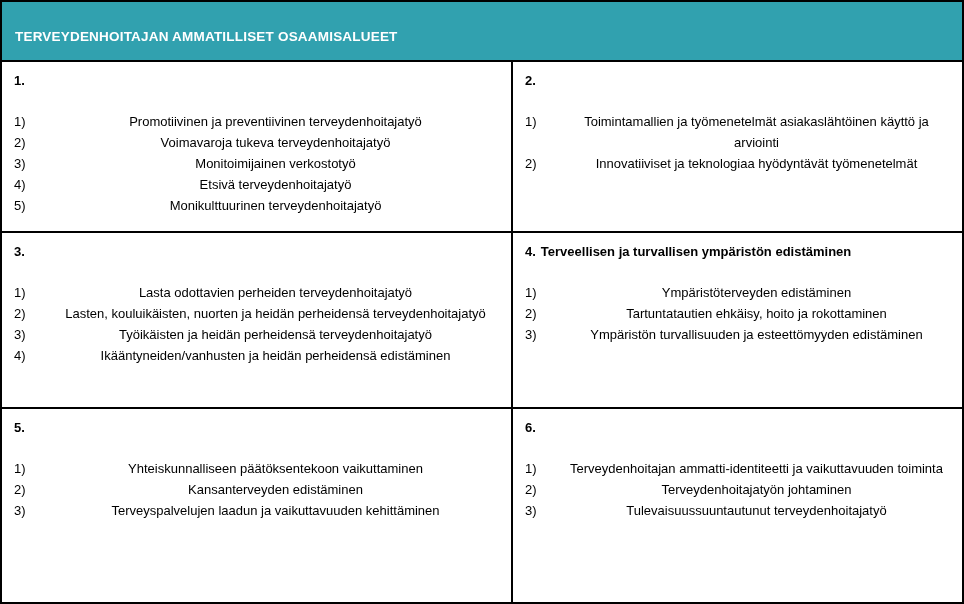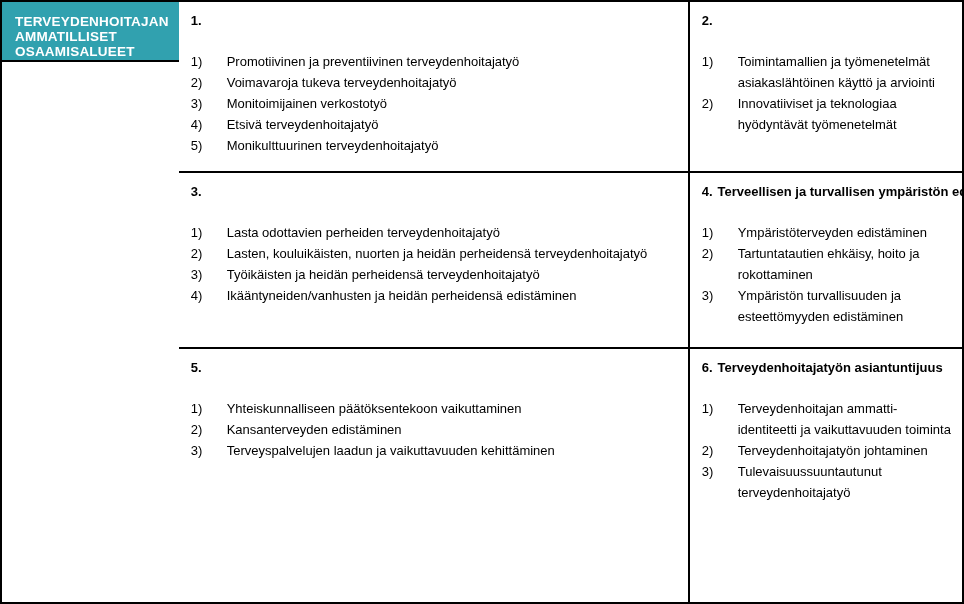--- a/index.html
+++ b/index.html
@@ -15,20 +15,21 @@
     font-family: "Liberation Sans", sans-serif;
     color: #000000;
     background: #ffffff;
   }
 
   .table {
     width: 964px;
     height: 604px;
     border: 2px solid #000000;
     display: flex;
+    flex-direction: column;
   }
 
   .table-header {
     height: 60px;
     flex: 0 0 60px;
     background: #31A1AF;
     border-bottom: 2px solid #000000;
     display: flex;
     align-items: center;
     padding: 10px 10px 0 13px;
@@ -65,21 +66,21 @@
   }
   .hnum { margin-right: 5px; flex: 0 0 auto; }
   .c0 .hnum { width: 36px; margin-right: 0; }
 
   .items { font-size: 13px; }
   .item {
     display: flex;
     line-height: 21px;
   }
   .inum { width: 36px; flex: 0 0 auto; }
-  .itxt { flex: 1 1 auto; }
+  .itxt { flex: 1 1 auto; text-align: center; }
 </style>
 </head>
 <body>
 
 <div class="doc-canvas">
   <div class="table">
 
     <div class="table-header">
       <span class="table-title">TERVEYDENHOITAJAN AMMATILLISET OSAAMISALUEET</span>
     </div>
@@ -191,21 +192,20 @@
           <div class="item">
               <span class="inum">3)</span>
               <span class="itxt">Terveyspalvelujen laadun ja vaikuttavuuden kehittäminen</span>
             </div>
         </div>
       </div>
 
       <div class="cell c5">
         <div class="heading">
           <span class="hnum">6.</span>
-          <span class="htxt">Terveydenhoitajatyön asiantuntijuus</span>
         </div>
         <div class="items">
           <div class="item">
               <span class="inum">1)</span>
               <span class="itxt">Terveydenhoitajan ammatti-identiteetti ja vaikuttavuuden toiminta</span>
             </div>
           <div class="item">
               <span class="inum">2)</span>
               <span class="itxt">Terveydenhoitajatyön johtaminen</span>
             </div>

